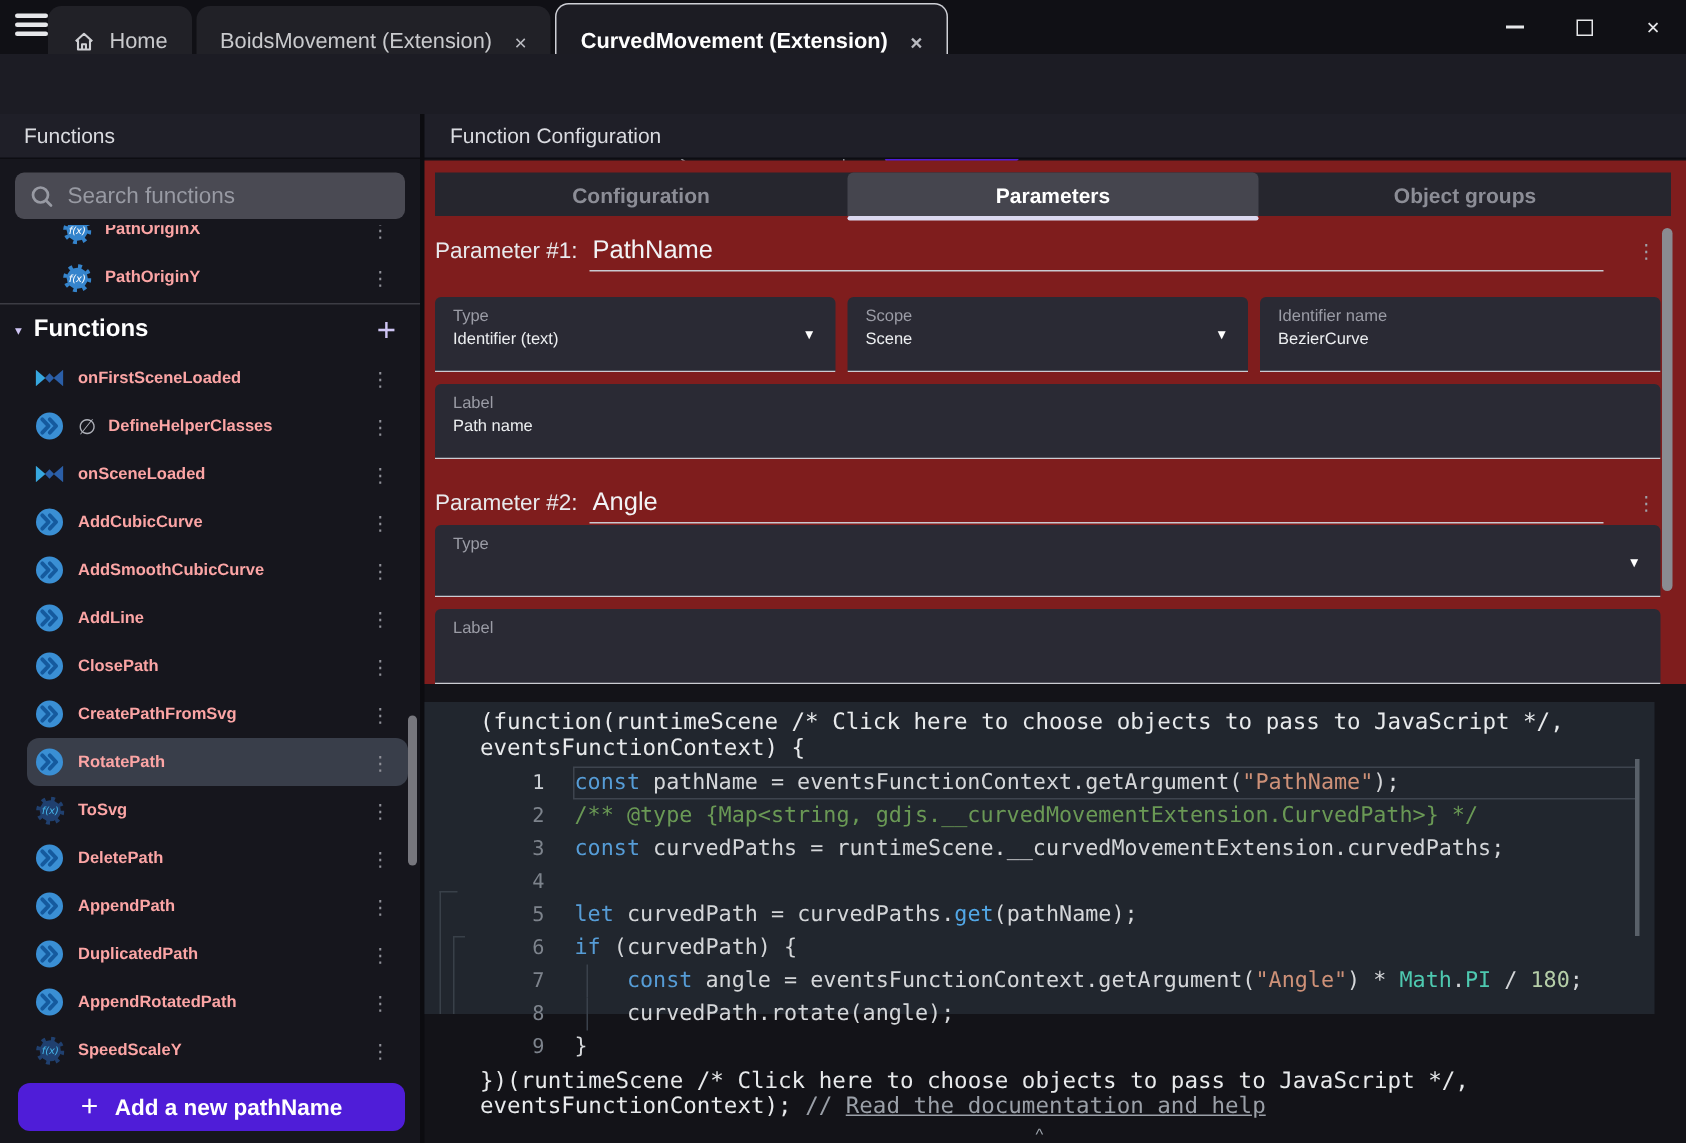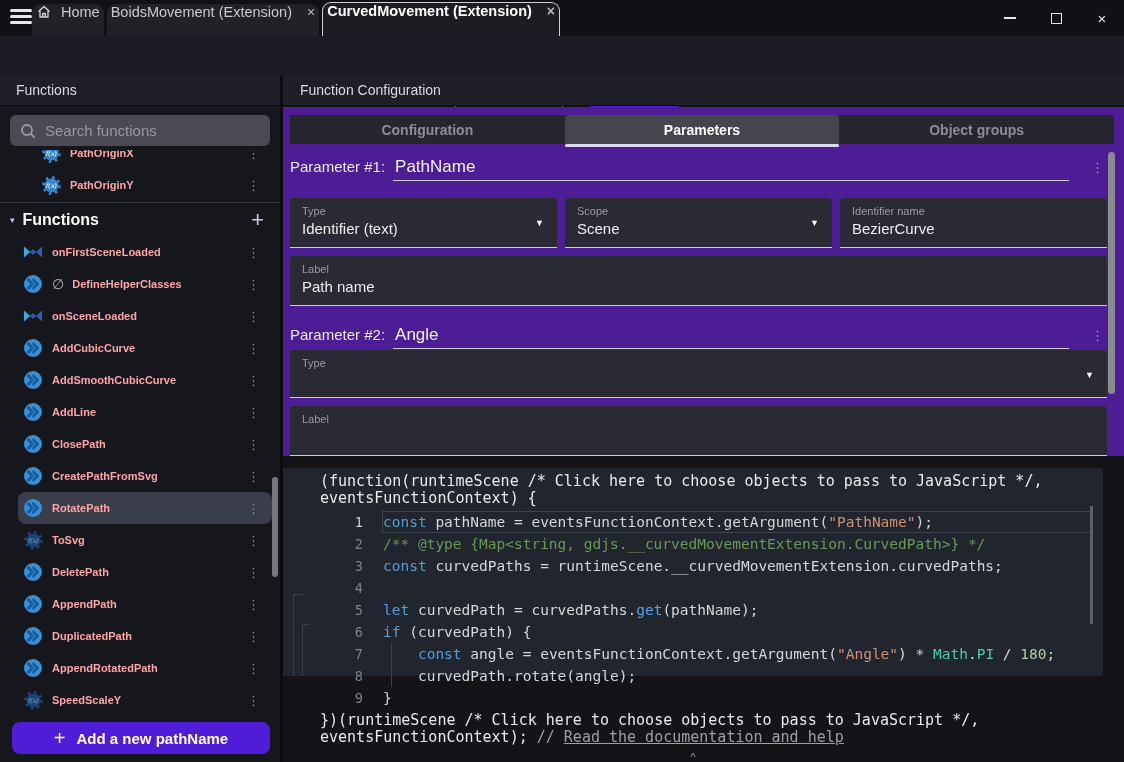--- a/index.html
+++ b/index.html
@@ -3,21 +3,21 @@
 <meta charset="utf-8">
 <style>
   * { margin:0; padding:0; box-sizing:border-box; }
   html,body { width:1124px; height:762px; overflow:hidden; }
   body { background:#131318; font-family:"Liberation Sans", sans-serif; color:#e8e9ec; position:relative; }
 
   
   .titlebar { position:absolute; left:0; top:0; width:1124px; height:36px; background:#101015; display:flex; align-items:flex-end; }
   .hamburger { position:absolute; left:10px; top:9px; width:22px; height:18px; cursor:pointer; }
   .hamburger span { display:block; height:2.5px; background:#e6e7ea; border-radius:2px; margin-bottom:3.5px; }
-  .tab { height:32px; display:flex; align-items:flex-start; gap:9px; padding:0 4px; border-radius:9px 9px 0 0; background:#212127; color:#c9cacd; font-size:14.5px; margin-right:3px; cursor:pointer; }
+  .tab { height:32px; display:flex; align-items:flex-end; gap:9px; padding:0 16px; border-radius:9px 9px 0 0; background:#212127; color:#c9cacd; font-size:14.5px; margin-right:3px; cursor:pointer; }
   .tab.first { margin-left:32px; }
   .tab .tx { white-space:nowrap; }
   .tab .cls { color:#b9bac0; font-size:14px; padding-left:6px; cursor:pointer; }
   .tab.active { background:#1c1c23; border:1px solid #cfd0d6; border-bottom:none; color:#ffffff; font-weight:bold; height:34px; }
   .winctl { position:absolute; right:14px; top:0; height:36px; display:flex; align-items:center; gap:30px; color:#e6e7ea; }
   .winbtn { width:16px; height:16px; display:flex; align-items:center; justify-content:center; cursor:pointer; font-size:15px; }
   .winbtn .bar { width:12px; height:1.5px; background:#e6e7ea; }
   .winbtn .box { width:11px; height:11px; border:1.5px solid #e6e7ea; }
 
   
@@ -52,32 +52,32 @@
   .fn-divider { height:1px; background:#3c3c44; margin:1px 0; }
   .fn-section { height:32px; display:flex; align-items:center; padding:0 16px 0 10px; }
   .fn-section .tri { color:#cfc5f4; font-size:9px; margin-right:8px; cursor:pointer; }
   .fn-section .sl { font-size:16px; font-weight:bold; color:#ffffff; flex:1; }
   .fn-section .plus { color:#cfc5f4; font-size:22px; font-weight:300; cursor:pointer; line-height:1; }
   .side-sb { position:absolute; left:272px; top:371px; width:6px; height:100px; background:#77777e; border-radius:3px; }
   .add-fn { position:absolute; left:12px; top:616px; width:258px; height:32px; background:#4f1dd8; border-radius:8px; display:flex; align-items:center; justify-content:center; gap:11px; color:#fff; font-weight:bold; font-size:15px; cursor:pointer; }
   .add-fn .pl { font-size:20px; font-weight:400; }
 
   
-  .main { position:absolute; left:283px; top:107px; width:841px; height:349px; background:#4c1d95; }
+  .main { position:absolute; left:283px; top:107px; width:841px; height:349px; background:#7f1d1d; }
   .mtabs { position:absolute; left:7px; top:8px; width:824px; height:29px; background:#26262e; display:flex; }
   .mtab { flex:1; display:flex; align-items:center; justify-content:center; font-size:14px; font-weight:bold; color:#8c8d96; cursor:pointer; position:relative; }
   .mtab.active { background:#45454e; color:#ffffff; border-radius:4px 4px 0 0; }
   .mtab.active::after { content:""; position:absolute; left:0; right:0; bottom:-3px; height:3px; background:#dcd9f0; border-radius:2px; }
   .phead { position:absolute; left:7px; height:30px; display:flex; align-items:baseline; }
   .phead .pfx { font-size:15px; color:#e8e9ec; white-space:nowrap; }
   .phead input { background:transparent; border:none; border-bottom:1px solid #c9cad0; outline:none; color:#f2f3f5; font-size:17px; font-family:"Liberation Sans",sans-serif; margin-left:8px; padding:0 0 3px 2px; }
   .kb { color:#9fa0a8; font-size:13px; cursor:pointer; line-height:1; }
   .fbox { position:absolute; height:50px; background:#2a2a34; border-bottom:1px solid #cbccd2; border-radius:4px 4px 0 0; padding:7px 12px 0 12px; cursor:pointer; }
   .fbox .fl { font-size:11px; color:#9b9ca6; }
-  .fbox .fv { font-size:15px; color:#eceef0; margin-top:3px; }
+  .fbox .fv { font-size:11px; color:#eceef0; margin-top:3px; }
   .fbox .caret { position:absolute; right:13px; top:20px; font-size:9px; color:#ffffff; }
   .params-sb { position:absolute; left:825px; top:45px; width:7px; height:242px; background:#8a8b91; border-radius:4px; }
 
   
   .editor { position:absolute; left:283px; top:468px; width:820px; height:208px; background:#21262e; font-family:"DejaVu Sans Mono", monospace; }
   .wrapdecl { padding:5px 0 0 37px; font-size:15px; line-height:17px; color:#e8eaec; white-space:pre; }
   .code-lines { margin-top:4px; position:relative; }
   .cl { height:22px; line-height:22px; position:relative; font-size:14.5px; white-space:pre; }
   .ln { position:absolute; left:0; width:80px; text-align:right; color:#7d838c; font-size:13.5px; }
   .cl.cur .ln { color:#cdd1d6; }

